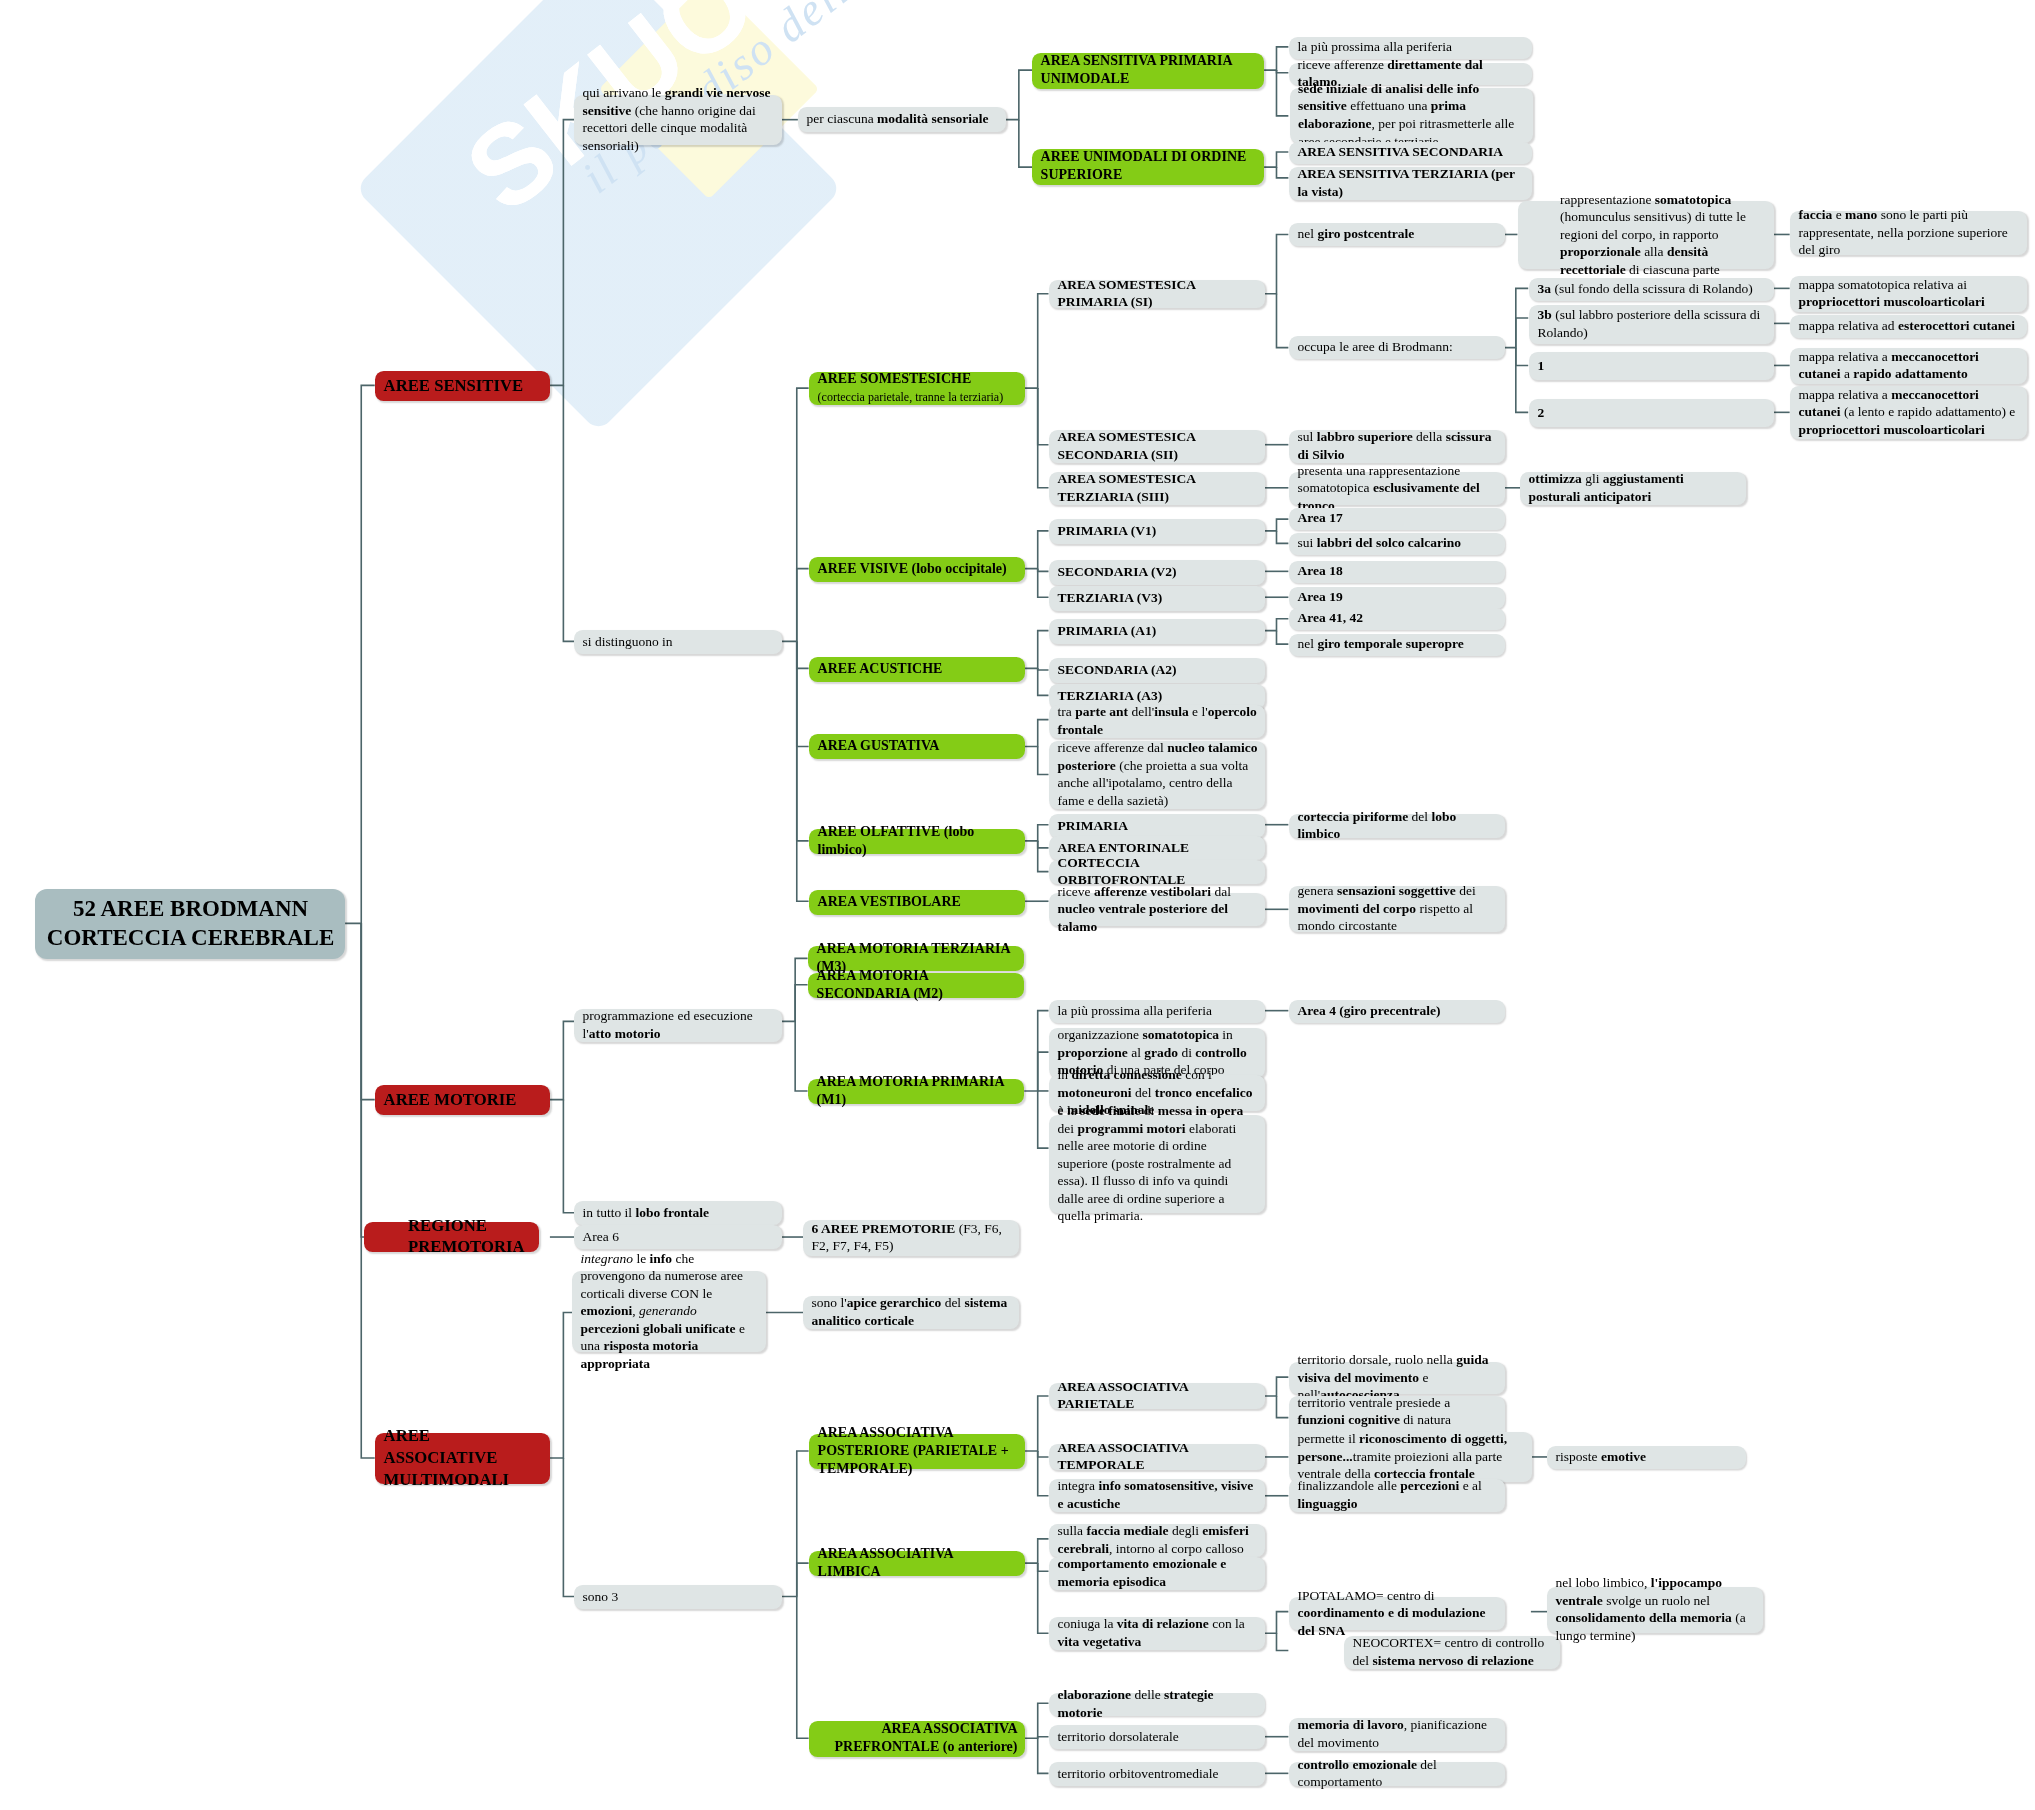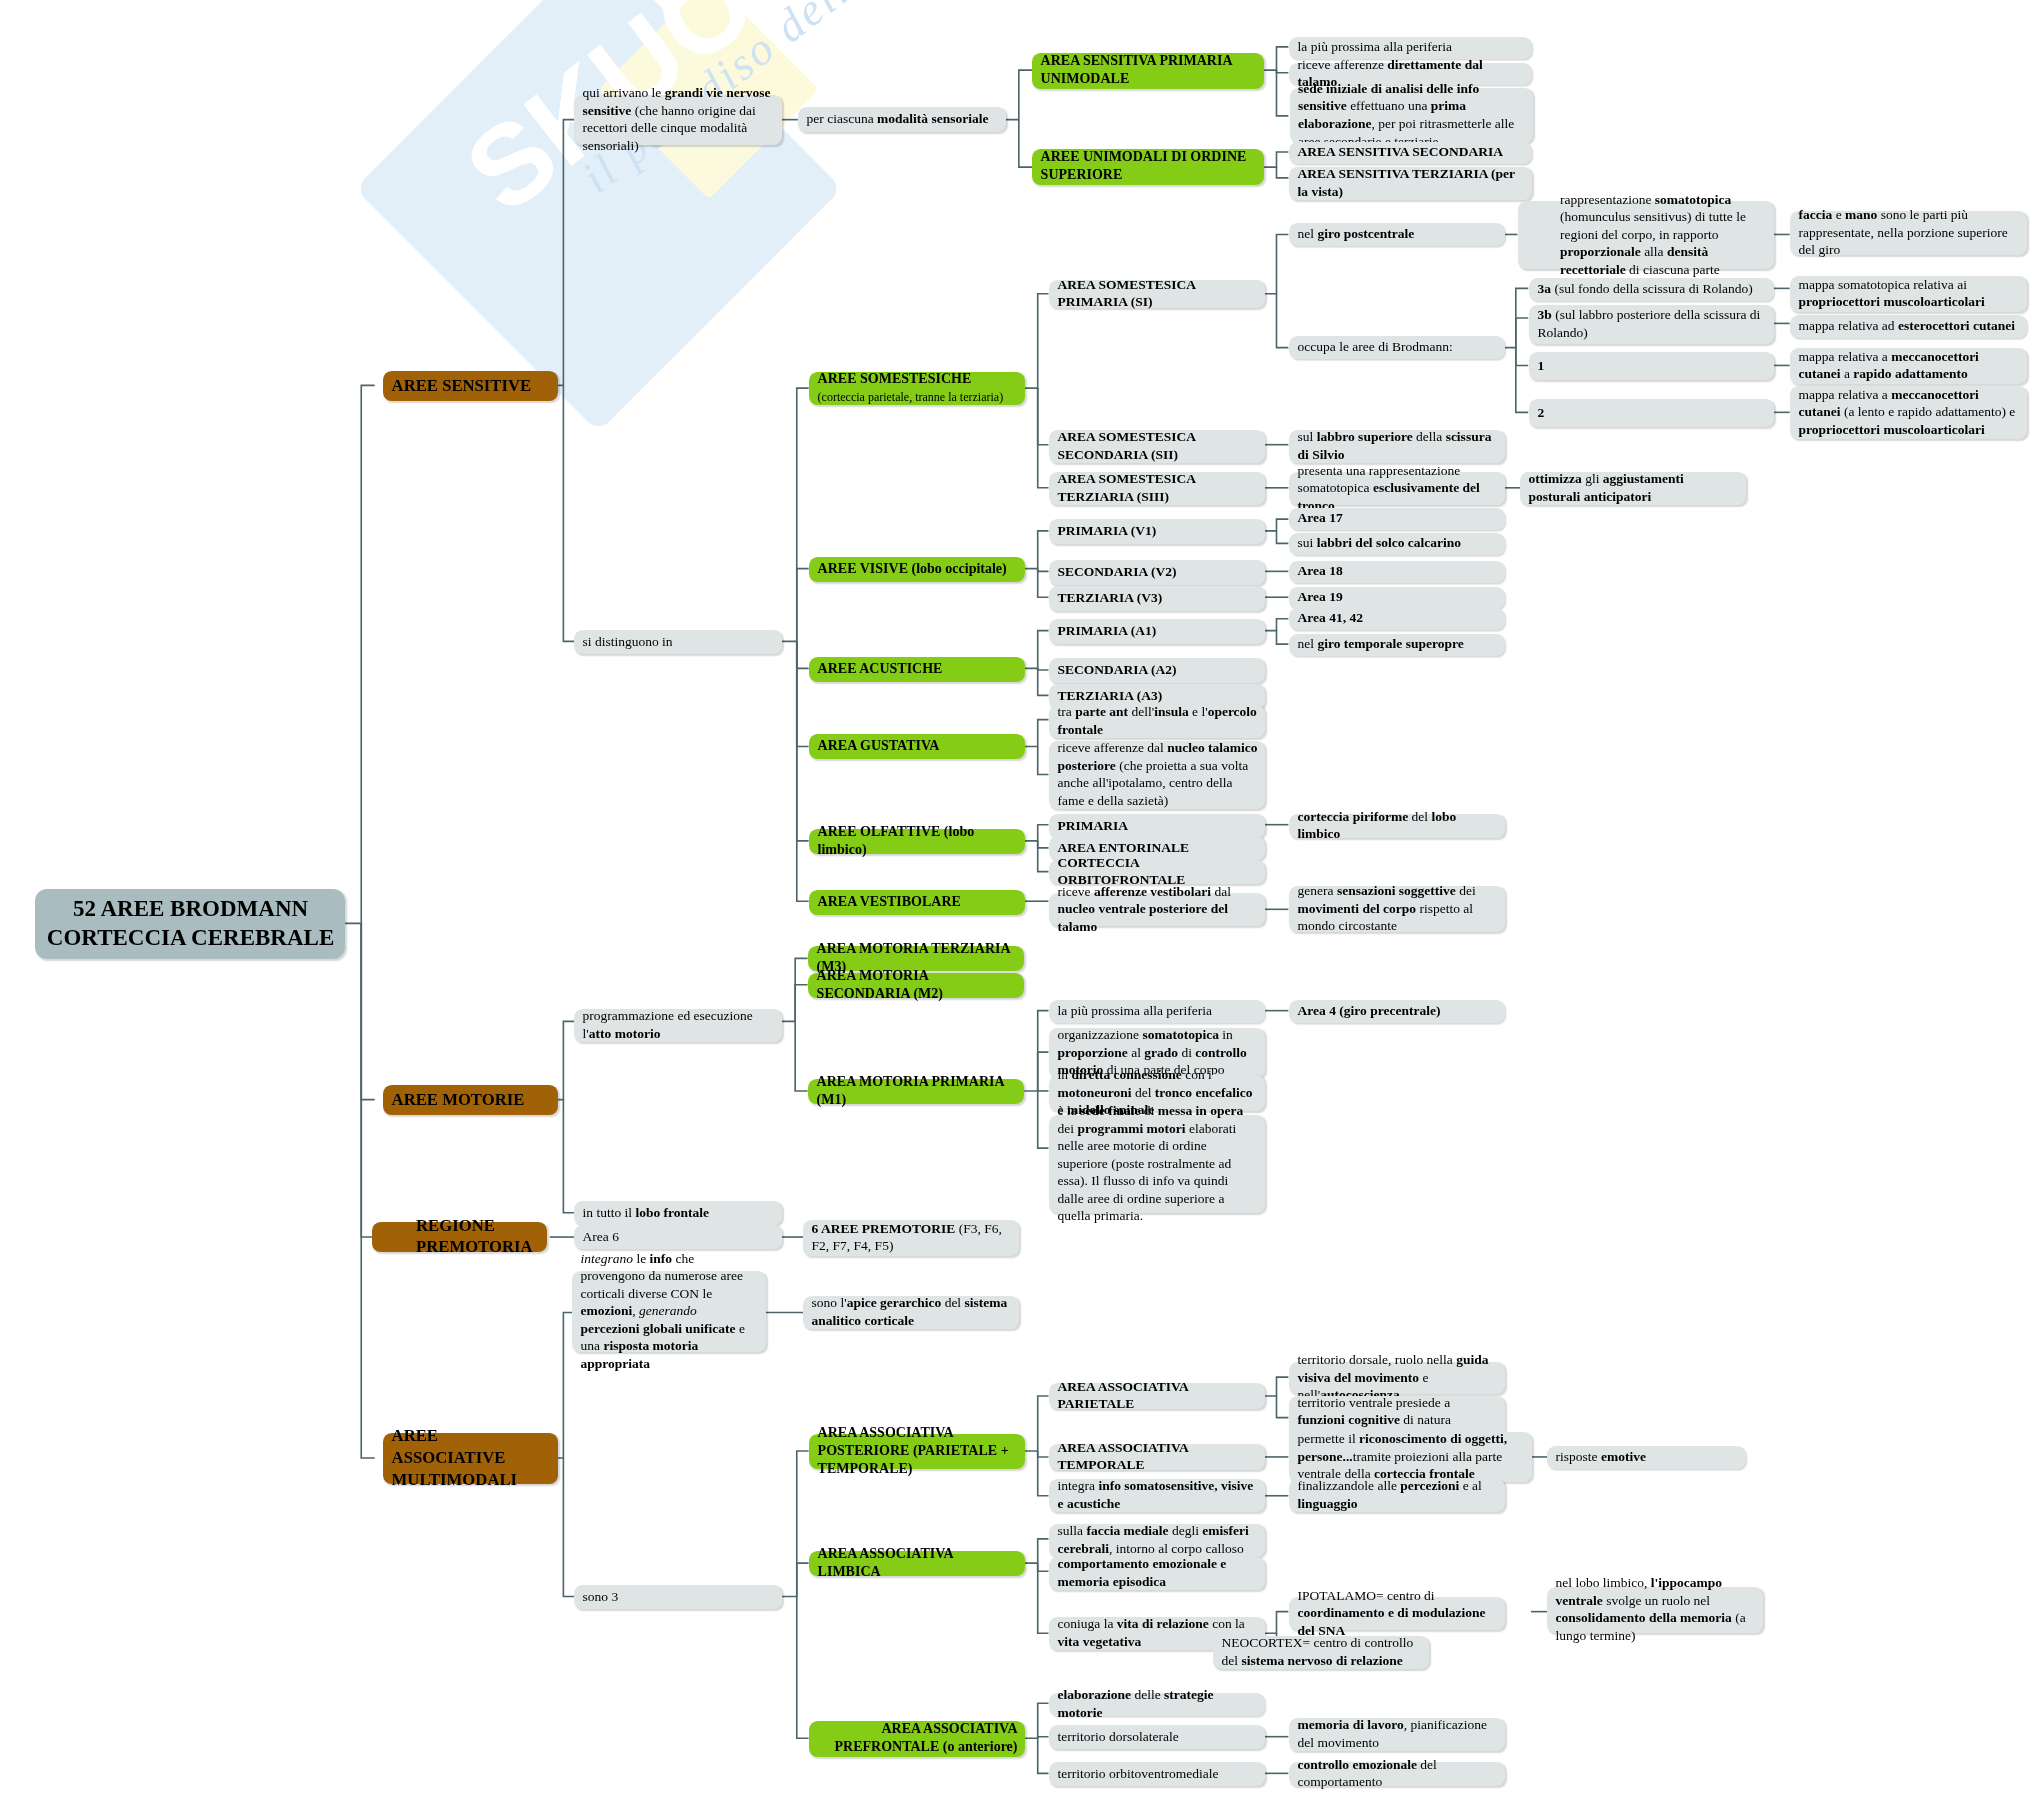--- a/index.html
+++ b/index.html
@@ -60,24 +60,23 @@
   .node > span { display:block; width:100%; }
   .lvl-root {
     background: #a9bdc0;
     font-weight: bold;
     font-size: 23px;
     text-align: center;
     border-radius: 12px;
     justify-content: center;
   }
   .lvl-1 {
-    background: #a16207;
+    background: #b91c1c;
     font-weight: bold;
     font-size: 16.7px;
-    margin-left: 8px;
   }
   .lvl-2 {
     background: #84cc16;
     font-weight: bold;
     font-size: 14px;
   }
   .lvl-3 {
     background: #dfe5e5;
     font-size: 13.5px;
   }
@@ -499,21 +498,21 @@
   </div>
   <div class="node lvl-3" style="left:1049px; top:1557px; width:216px; height:33px;">
     <span><b>comportamento emozionale e memoria episodica</b></span>
   </div>
   <div class="node lvl-3" style="left:1049px; top:1617px; width:216px; height:33px;">
     <span>coniuga la <b>vita di relazione</b> con la <b>vita vegetativa</b></span>
   </div>
   <div class="node lvl-3" style="left:1289px; top:1597px; width:216px; height:33px;">
     <span>IPOTALAMO= centro di <b>coordinamento e di modulazione del SNA</b></span>
   </div>
-  <div class="node lvl-3" style="left:1213px; top:1636px; width:216px; height:33px;">
+  <div class="node lvl-3" style="left:1344px; top:1636px; width:216px; height:33px;">
     <span>NEOCORTEX= centro di controllo del <b>sistema nervoso di relazione</b></span>
   </div>
   <div class="node lvl-3" style="left:1547px; top:1587px; width:216px; height:46px;">
     <span>nel lobo limbico, <b>l'ippocampo ventrale</b> svolge un ruolo nel <b>consolidamento della memoria</b> (a lungo termine)</span>
   </div>
 
   <div class="node lvl-2" style="left:809px; top:1721px; width:216px; height:36px;">
     <span style="text-align:right">AREA ASSOCIATIVA PREFRONTALE (o anteriore)</span>
   </div>
   <div class="node lvl-3" style="left:1049px; top:1693px; width:216px; height:22.6px;">

